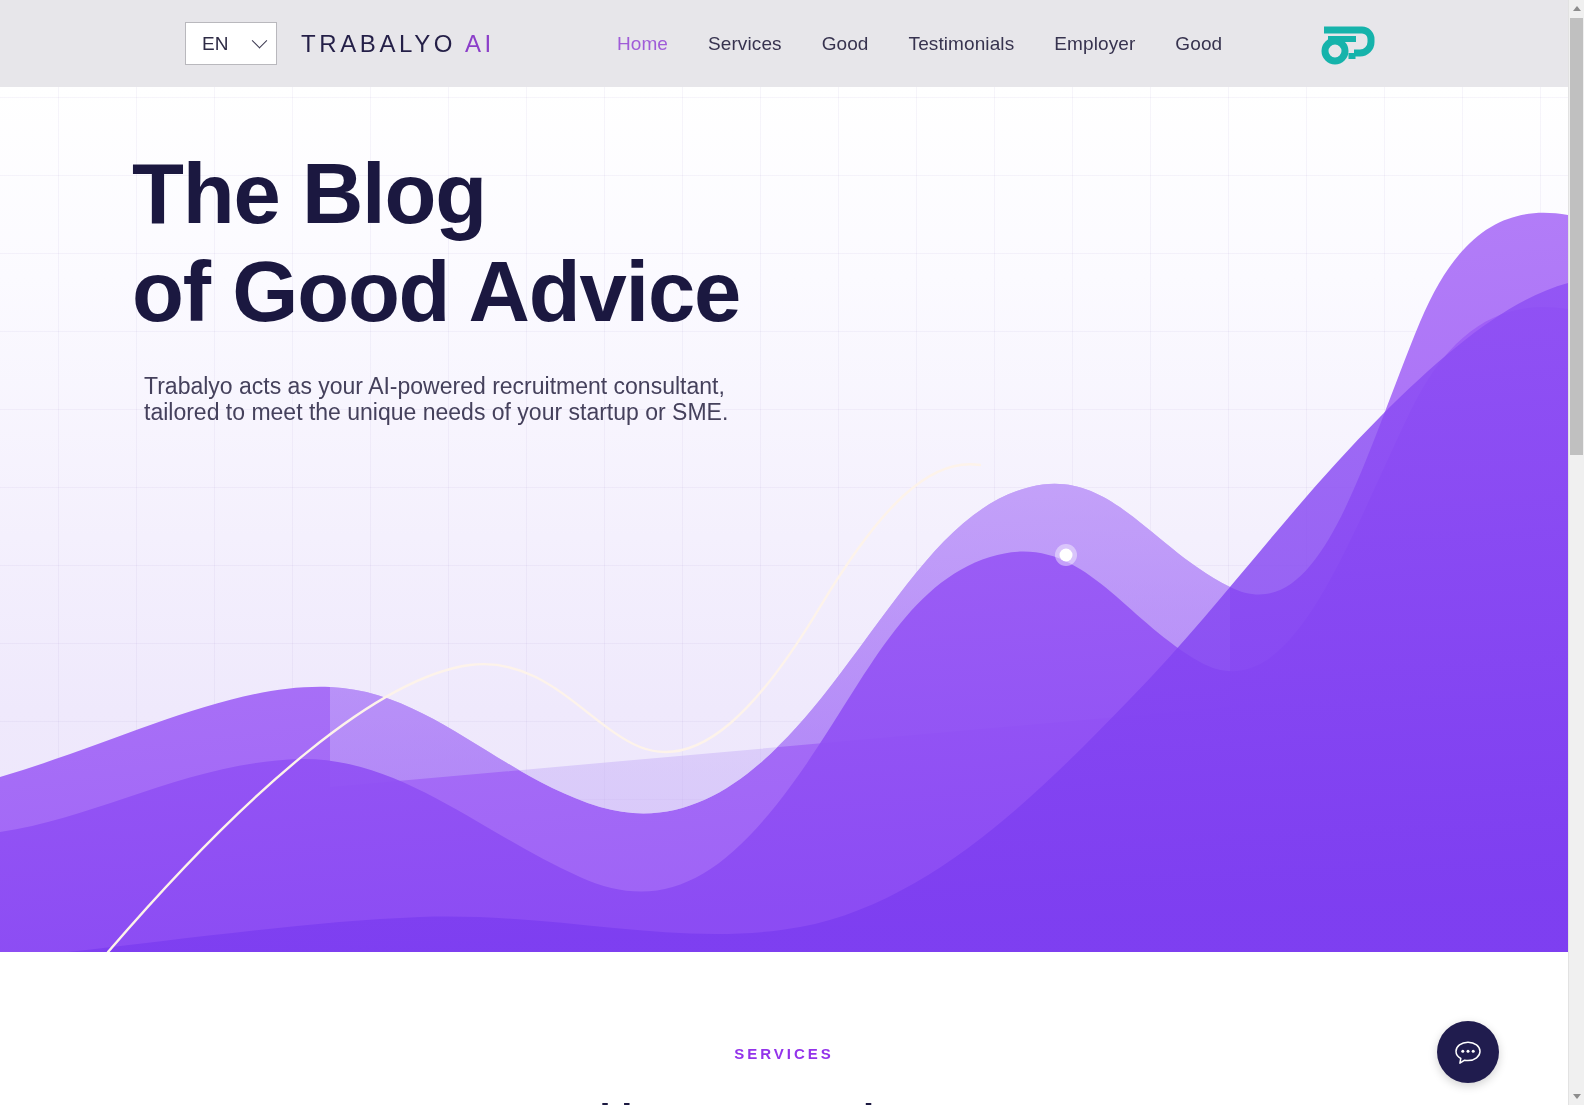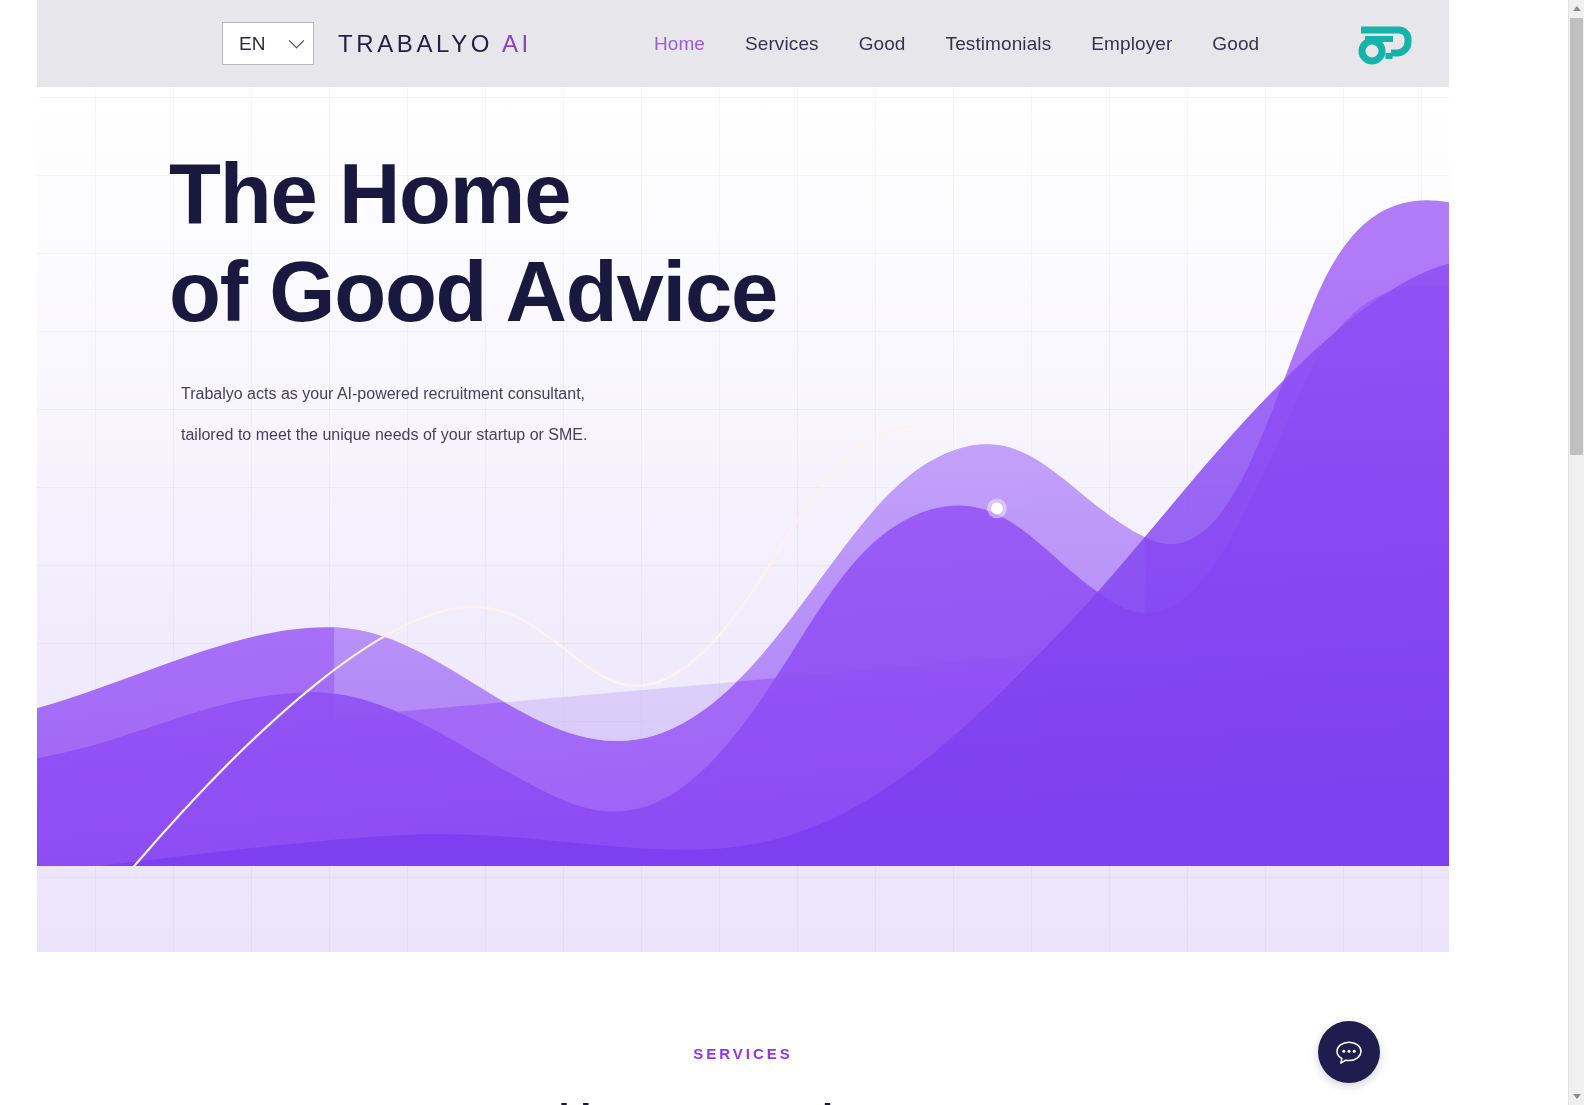--- a/index.html
+++ b/index.html
@@ -6,25 +6,24 @@
   * { margin:0; padding:0; box-sizing:border-box; }
   html, body { width:1584px; height:1105px; overflow:hidden; }
   body {
     font-family:"Liberation Sans", sans-serif;
     background:#ffffff;
     position:relative;
   }
 
   
   #page {
-    position:absolute; top:0; left:13px;
-    width:1436px; height:1105px;
+    position:absolute; top:0; left:0;
+    width:1568px; height:1105px;
     overflow:hidden;
     background:#ffffff;
-    padding-left:24px;
   }
 
   
   #header {
     position:relative;
     height:87px;
     background:#e7e6ea;
     display:flex;
     align-items:center;
     z-index:30;
@@ -108,22 +107,22 @@
     font-size:85px;
     line-height:98px;
     font-weight:bold;
     color:#1b1840;
     letter-spacing:-1.2px;
     white-space:pre-line;
   }
   #subtext {
     margin-top:32px;
     margin-left:12px;
-    font-size:16px;
-    line-height:41px;
+    font-size:23px;
+    line-height:26px;
     color:#45415c;
     white-space:pre-line;
   }
   #cta-row {
     margin-top:48px;
     display:flex;
     align-items:center;
   }
   .cta {
     display:flex; align-items:center;
@@ -319,21 +318,21 @@
       <path d="M108 865
                C 250 700, 380 590, 470 578
                C 545 568, 590 640, 640 660
                C 700 684, 760 620, 820 520
                C 880 420, 930 370, 980 378" fill="none" stroke="#fdf3ea" stroke-width="2.4" stroke-linecap="round"></path>
       <circle cx="1066" cy="468" r="11" fill="#ffffff" opacity=".42"></circle>
       <circle cx="1066" cy="468" r="6.5" fill="#ffffff"></circle>
     </svg>
 
     <div id="hero-content">
-      <h1 id="headline">The Home
+      <h1 id="headline">The Blog
 of Good Advice</h1>
       <p id="subtext">Trabalyo acts as your AI-powered recruitment consultant,
 tailored to meet the unique needs of your startup or SME.</p>
 
     </div>
   </div>
 
   <div id="services">
     <div id="services-eyebrow">SERVICES</div>
     <div id="services-title">Taking Your Business to</div>

